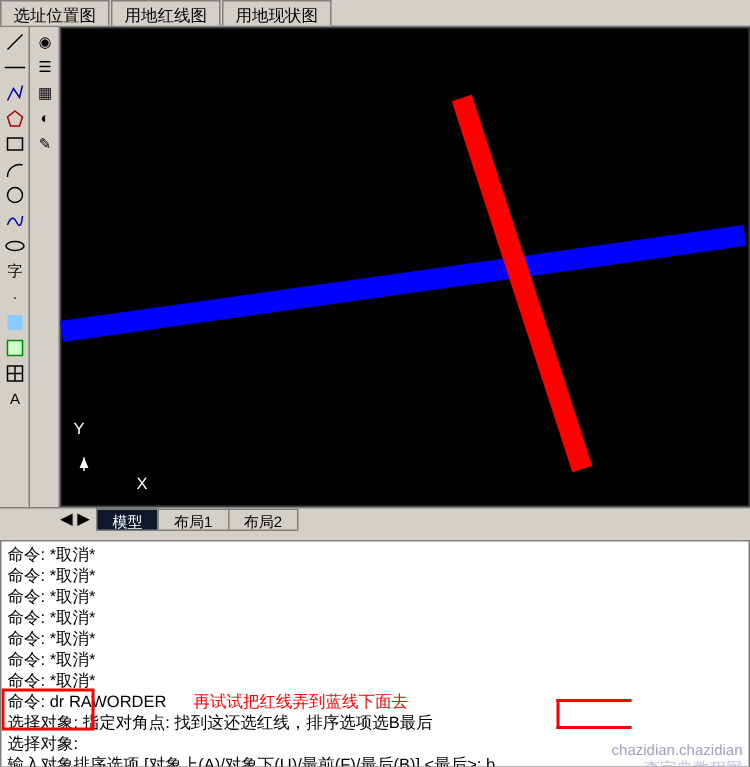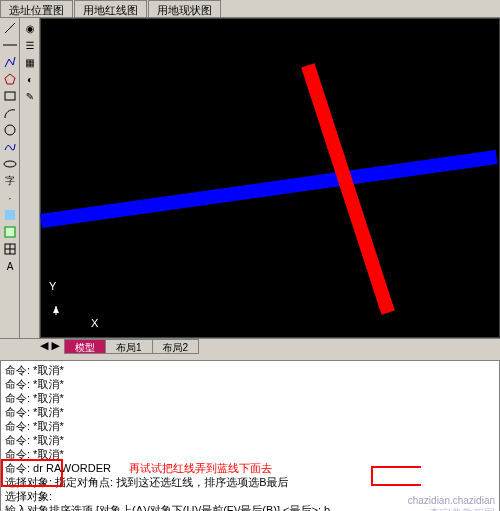--- a/index.html
+++ b/index.html
@@ -12,21 +12,21 @@
 .toolbar-left2{width:20px;background:#d4d0c8;border-right:1px solid #808080;display:flex;flex-direction:column;gap:1px;padding:2px}
 .tbtn{width:16px;height:16px;border:1px solid transparent;display:flex;align-items:center;justify-content:center;cursor:pointer;font-size:10px}
 .canvas{flex:1;background:#000;position:relative;border:1px solid #404040}
 .blue-line{position:absolute;left:0;top:195px;width:460px;height:14px;background:#0000ff;transform-origin:left center;transform:rotate(-8deg)}
 .red-line{position:absolute;left:300px;top:40px;width:14px;height:260px;background:#ff0000;transform:rotate(-18deg)}
 .ucs{position:absolute;left:10px;bottom:20px;color:#fff;font-size:10px}
 .ucs-y{position:absolute;left:8px;bottom:45px;color:#fff}
 .ucs-x{position:absolute;left:50px;bottom:8px;color:#fff}
 .tabs-bottom{display:flex;background:#d4d0c8;height:16px;border-top:1px solid #808080;padding-left:40px}
 .btab{padding:1px 10px;border:1px solid #808080;background:#d4d0c8;font-size:10px;cursor:pointer;margin-right:-1px}
-.btab.active{background:#be185d;color:#fff}
+.btab.active{background:#0f172a;color:#fff}
 .spacer{height:6px;background:#d4d0c8}
 .cmdwin{background:#fff;border:1px solid #808080;height:163px;overflow:hidden;padding:2px 4px;font-size:11px;line-height:14px;position:relative}
 .cmdline{white-space:nowrap}
 .redbox{position:absolute;left:0;top:98px;width:62px;height:28px;border:2px solid #ff0000}
 .redtext{color:#ff0000;position:absolute;left:128px;top:100px}
 .redarrow{position:absolute;left:350px;top:105px;width:70px;height:20px}
 .redarrow::before{content:"";position:absolute;right:0;top:0;width:50px;height:2px;background:#ff0000}
 .redarrow::after{content:"";position:absolute;right:0;top:18px;width:50px;height:2px;background:#ff0000}
 .redarrow-v{position:absolute;right:48px;top:0;width:2px;height:20px;background:#ff0000}
 .watermark{position:absolute;right:4px;bottom:2px;color:#c0c0e0;font-size:11px}

